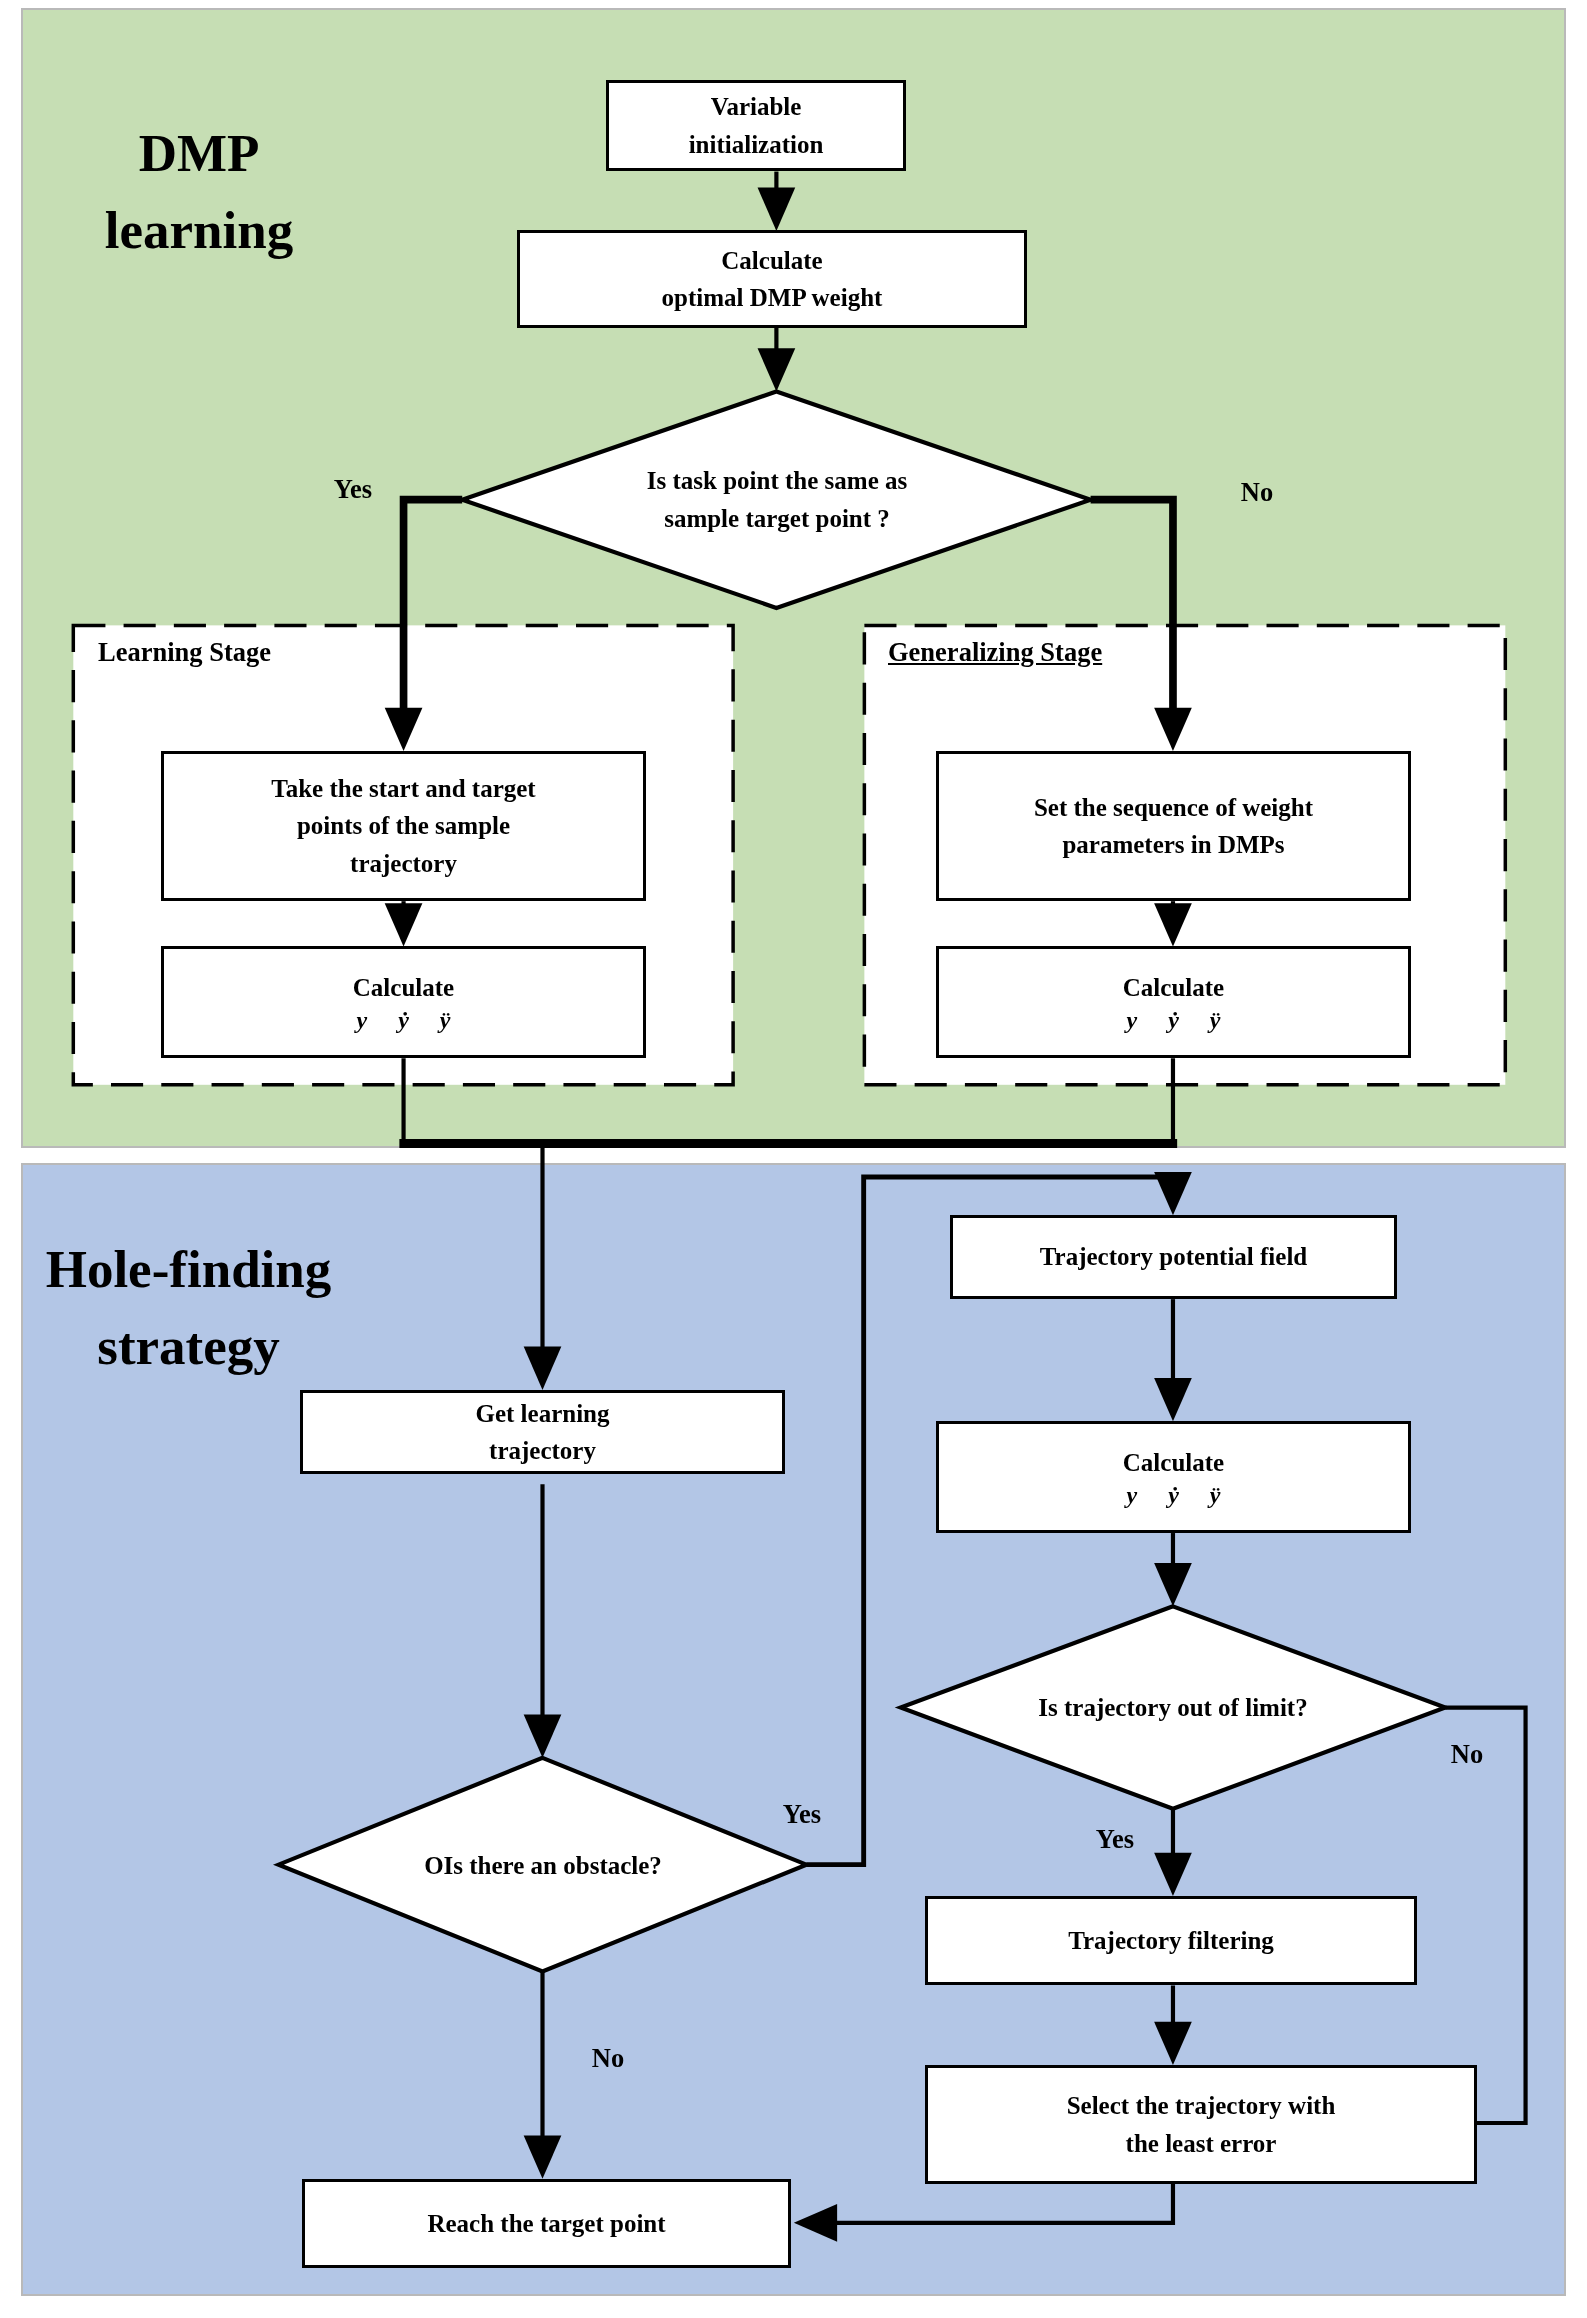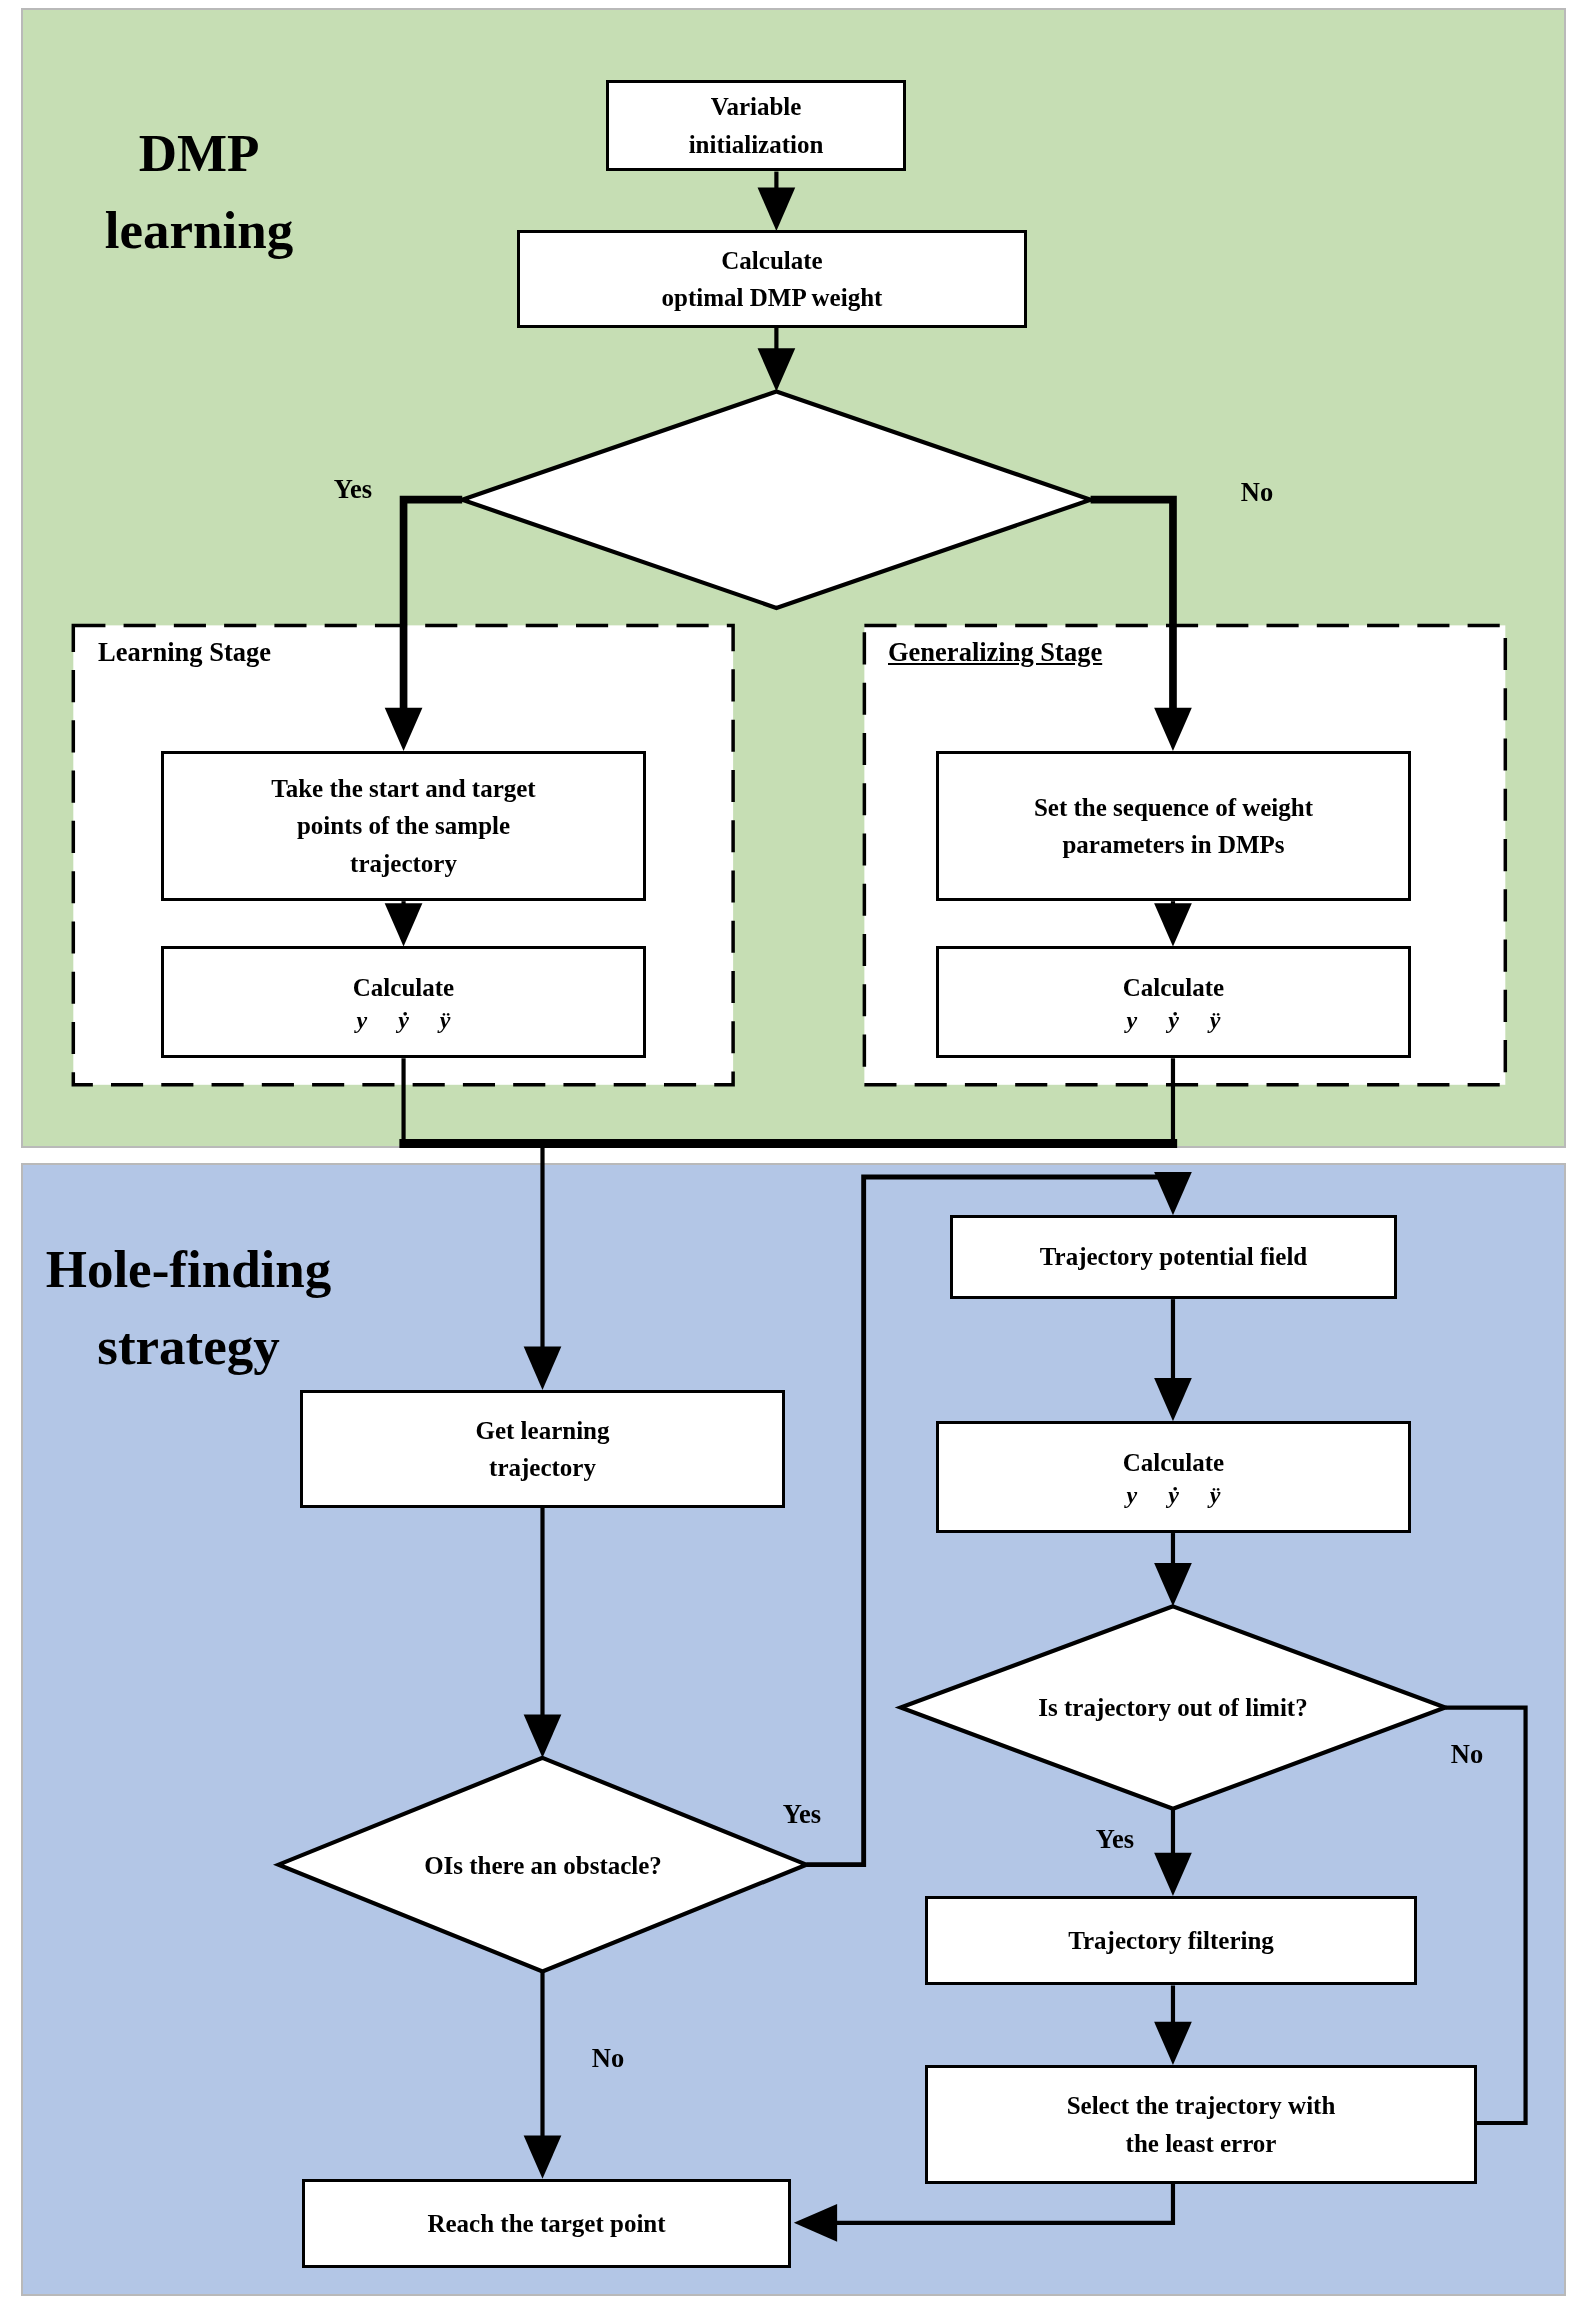--- a/index.html
+++ b/index.html
@@ -115,21 +115,21 @@
   <div class="box" style="left:936px;top:751px;width:475px;height:150px;">
     <div>Set the sequence of weight</div>
     <div>parameters in DMPs</div>
   </div>
 
   <div class="box" style="left:936px;top:946px;width:475px;height:112px;">
     <div>Calculate</div>
     <div class="math">y ẏ ÿ</div>
   </div>
 
-  <div class="box" style="left:300px;top:1390px;width:485px;height:118px;">
+  <div class="box" style="left:300px;top:1390px;width:485px;height:84px;">
     <div>Get learning</div>
     <div>trajectory</div>
   </div>
 
   <div class="box" style="left:950px;top:1215px;width:447px;height:84px;">
     <div>Trajectory potential field</div>
   </div>
 
   <div class="box" style="left:936px;top:1421px;width:475px;height:112px;">
     <div>Calculate</div>
@@ -142,20 +142,24 @@
 
   <div class="box" style="left:925px;top:2065px;width:552px;height:119px;">
     <div>Select the trajectory with</div>
     <div>the least error</div>
   </div>
 
   <div class="box" style="left:302px;top:2179px;width:489px;height:89px;">
     <div>Reach the target point</div>
   </div>
 
+  <div class="dtext" style="left:777px;top:499px;">
+    <div>Is task point the same as</div>
+    <div>sample target point ?</div>
+  </div>
   <div class="dtext" style="left:1173px;top:1708px;">
     <div>Is trajectory out of limit?</div>
   </div>
   <div class="dtext" style="left:543px;top:1866px;">
     <div>OIs there an obstacle?</div>
   </div>
 
   <div class="blabel" style="left:353px;top:489px;">Yes</div>
   <div class="blabel" style="left:1257px;top:492px;">No</div>
   <div class="blabel" style="left:802px;top:1814px;">Yes</div>

